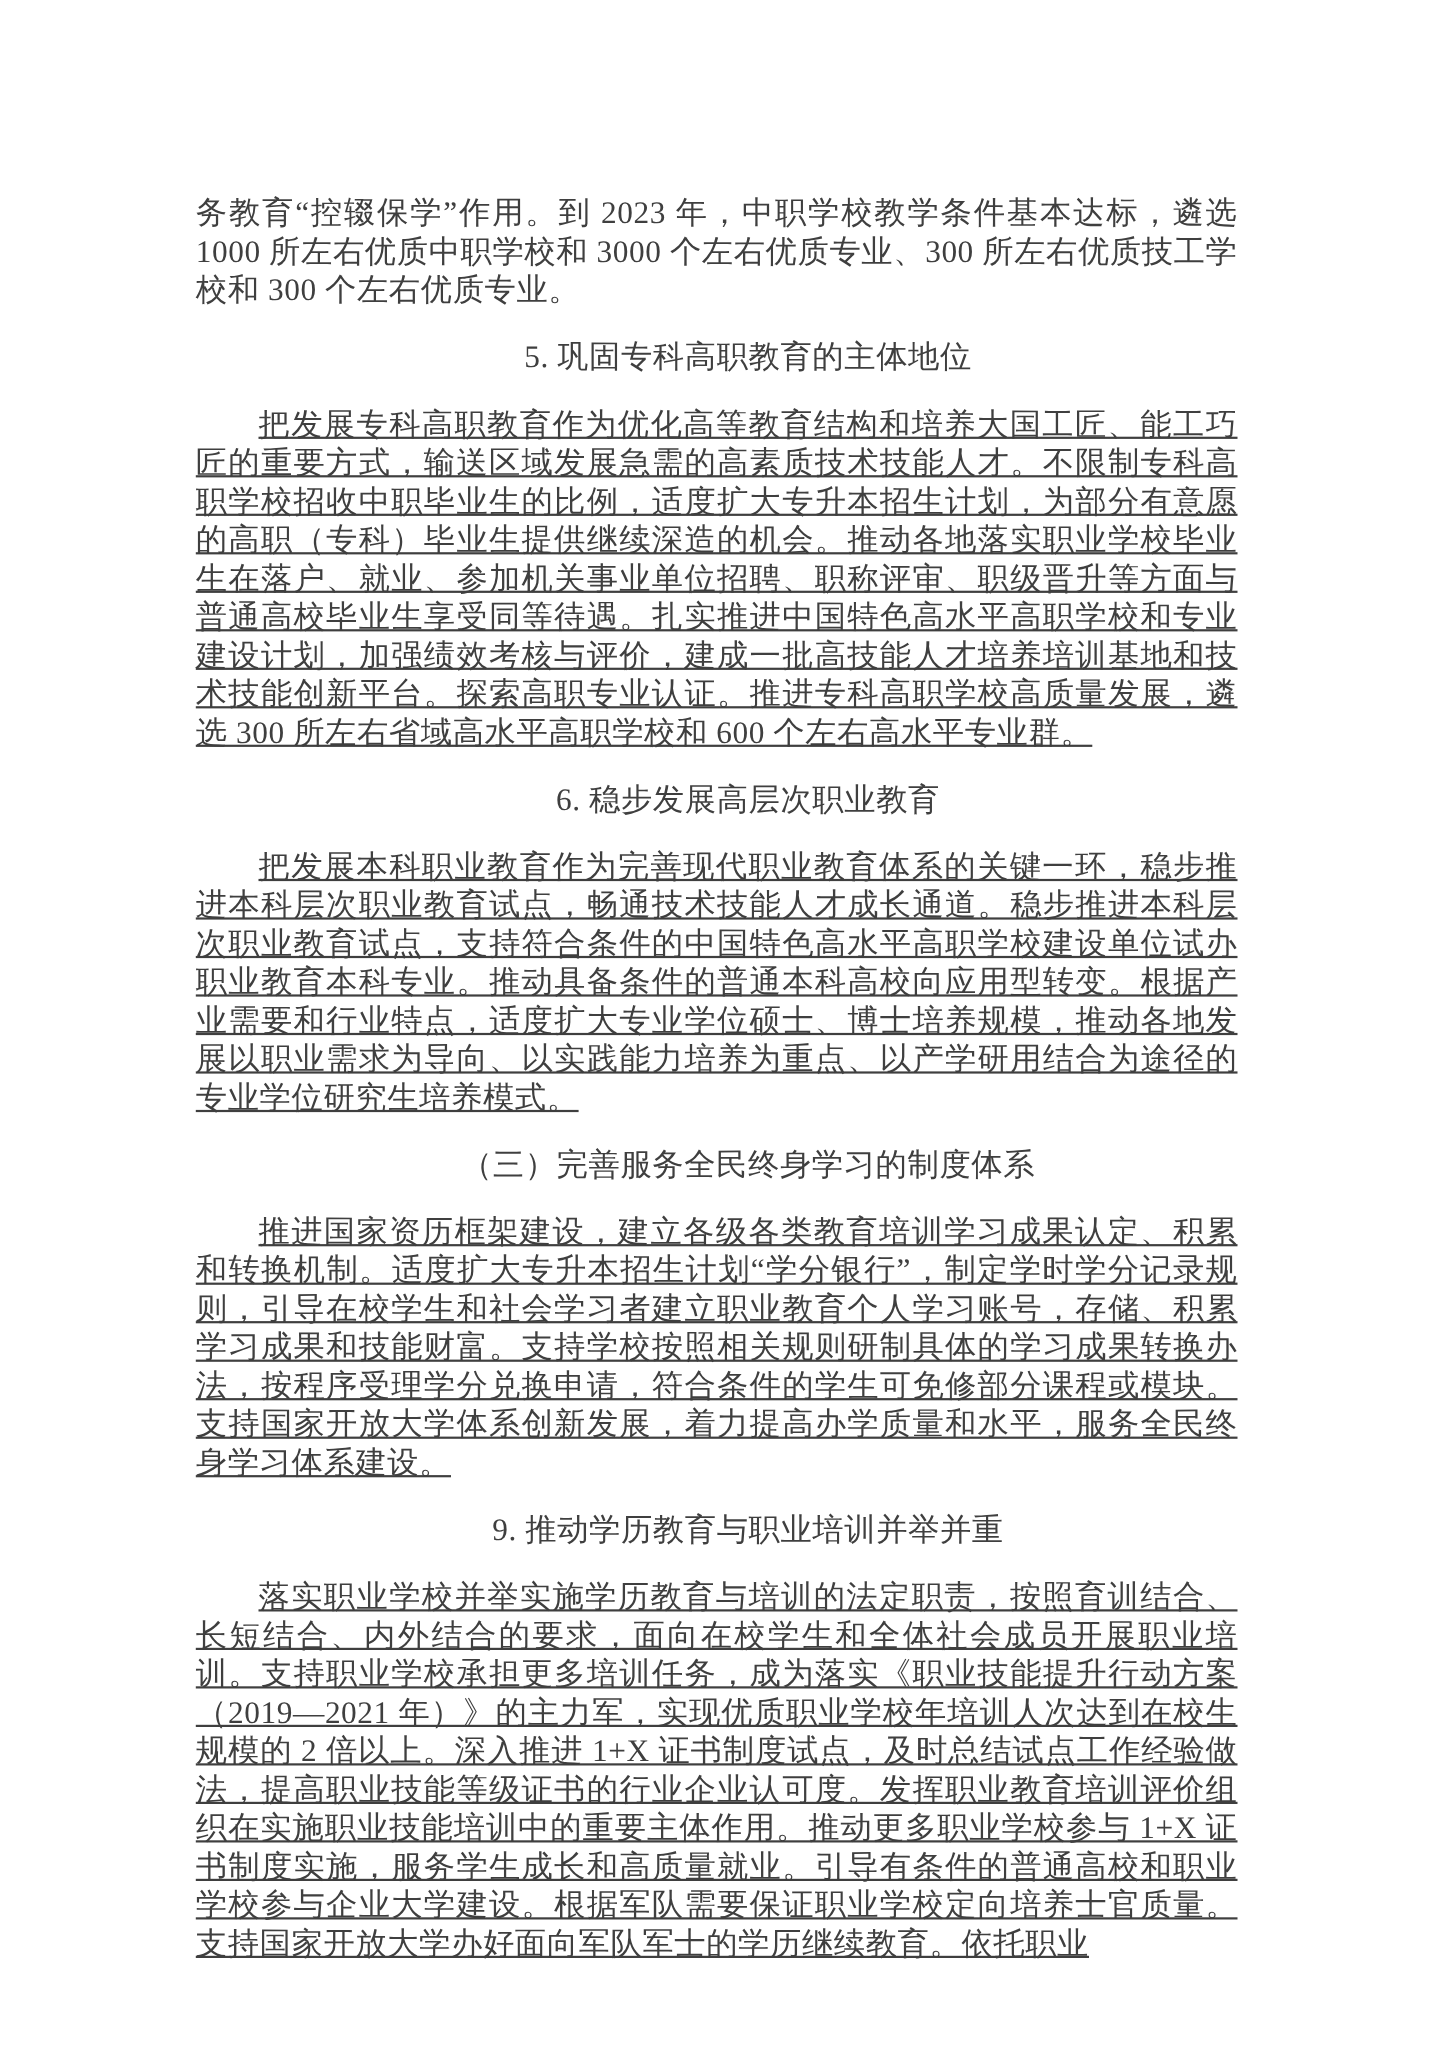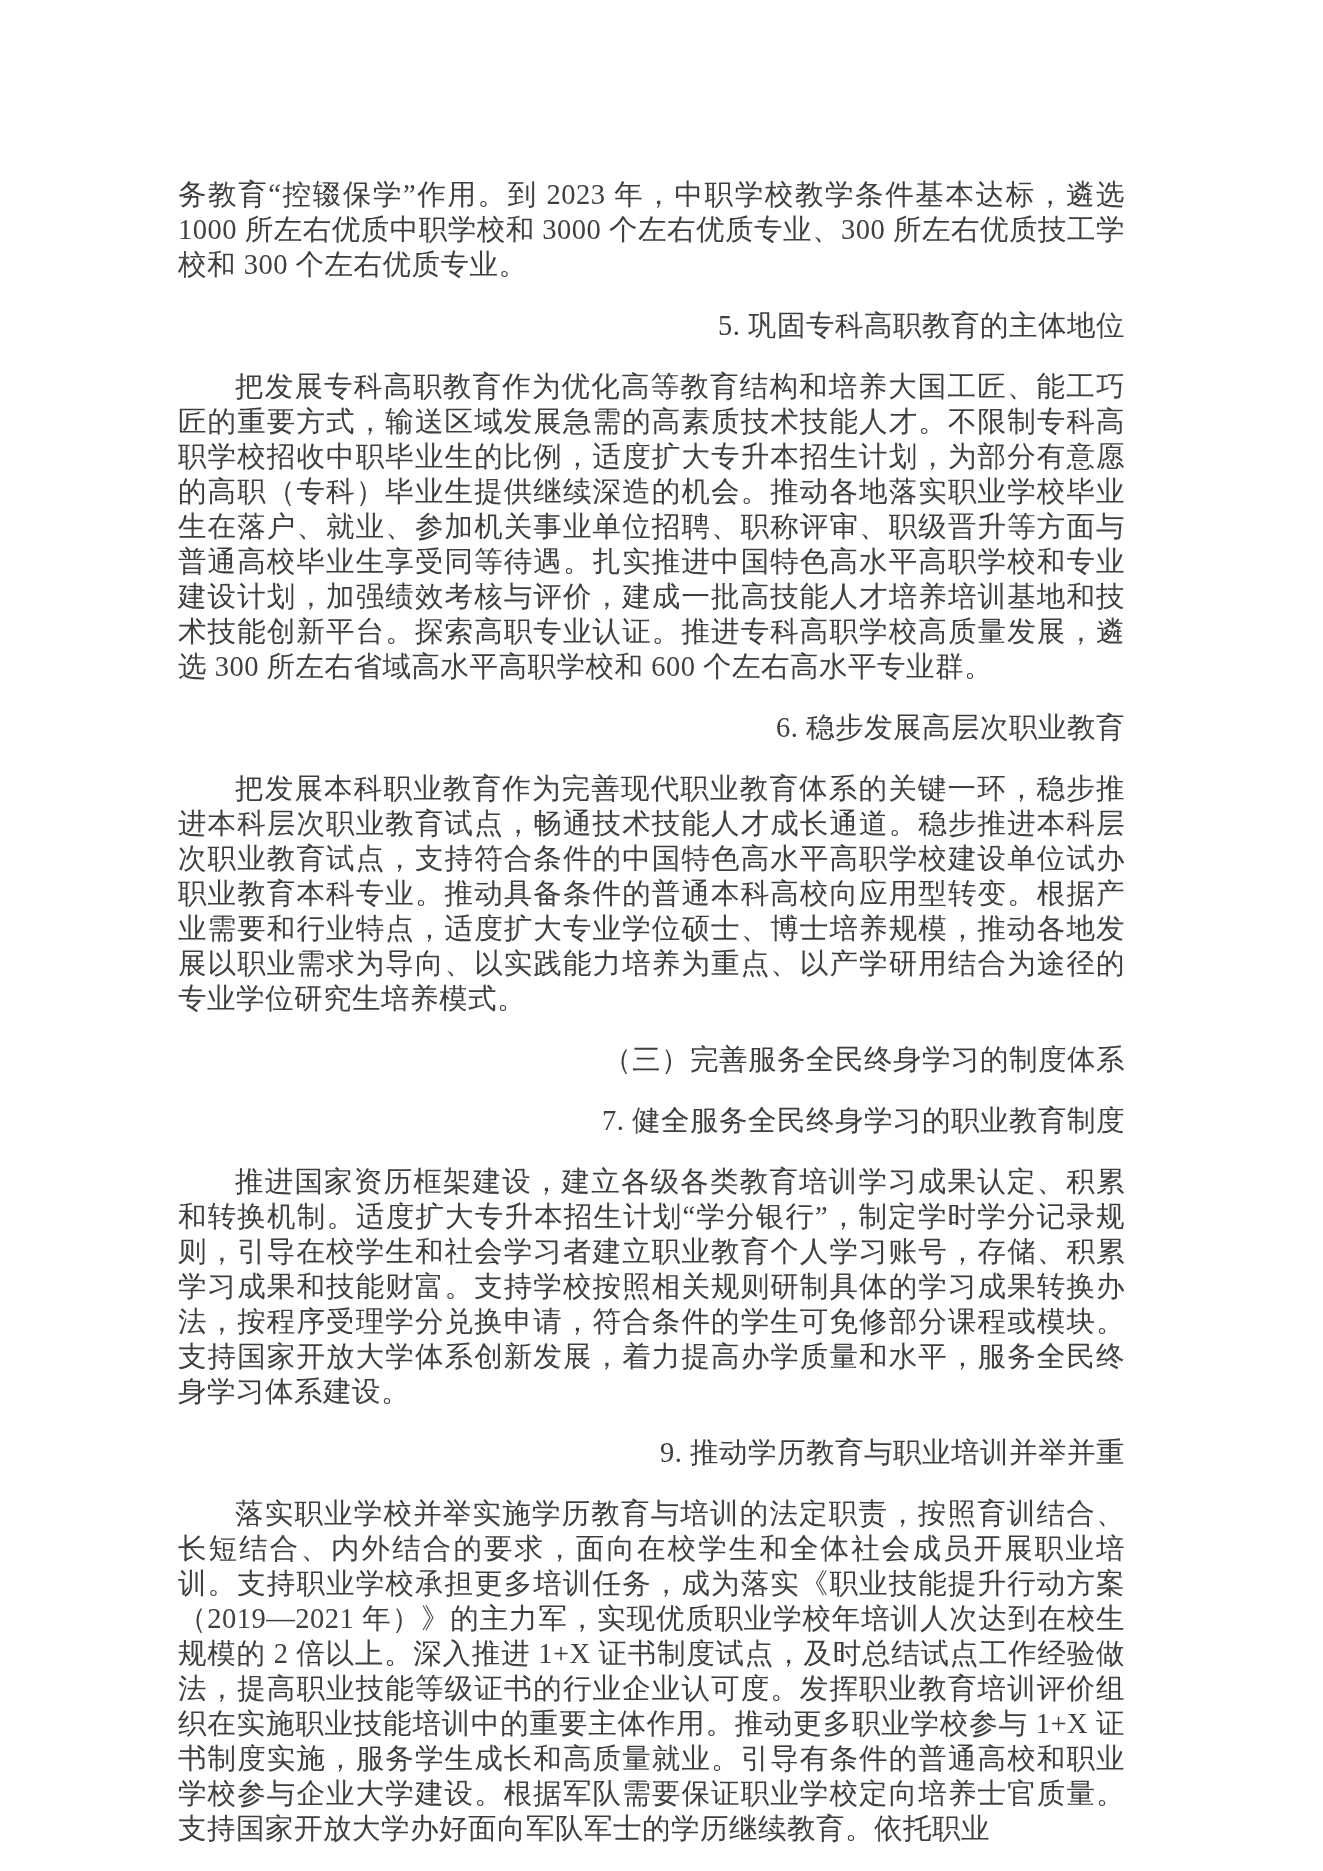--- a/index.html
+++ b/index.html
@@ -31,40 +31,40 @@
     color: #3f3f3f;
     letter-spacing: 0.5px;
   }
   .text-block p {
     margin: 0;
     padding: 0;
   }
   .text-block p.paragraph {
     text-align: justify;
     text-indent: 2em;
+    text-decoration: underline;
   }
   .text-block p.continuation {
     text-align: justify;
     text-indent: 0;
   }
   .text-block p.heading {
     text-indent: 2em;
     margin: 26px 0;
-    text-align: right;
+    text-align: center;
   }
 </style>
 </head>
 <body style="background: rgb(255, 255, 255);">
 
 <div class="page">
   <div class="text-block" style="color: rgb(63, 63, 63);">
       <p class="continuation">务教育“控辍保学”作用。到 2023 年，中职学校教学条件基本达标，遴选 1000 所左右优质中职学校和 3000 个左右优质专业、300 所左右优质技工学校和 300 个左右优质专业。</p>
       <p class="heading">5. 巩固专科高职教育的主体地位</p>
       <p class="paragraph">把发展专科高职教育作为优化高等教育结构和培养大国工匠、能工巧匠的重要方式，输送区域发展急需的高素质技术技能人才。不限制专科高职学校招收中职毕业生的比例，适度扩大专升本招生计划，为部分有意愿的高职（专科）毕业生提供继续深造的机会。推动各地落实职业学校毕业生在落户、就业、参加机关事业单位招聘、职称评审、职级晋升等方面与普通高校毕业生享受同等待遇。扎实推进中国特色高水平高职学校和专业建设计划，加强绩效考核与评价，建成一批高技能人才培养培训基地和技术技能创新平台。探索高职专业认证。推进专科高职学校高质量发展，遴选 300 所左右省域高水平高职学校和 600 个左右高水平专业群。</p>
       <p class="heading">6. 稳步发展高层次职业教育</p>
       <p class="paragraph">把发展本科职业教育作为完善现代职业教育体系的关键一环，稳步推进本科层次职业教育试点，畅通技术技能人才成长通道。稳步推进本科层次职业教育试点，支持符合条件的中国特色高水平高职学校建设单位试办职业教育本科专业。推动具备条件的普通本科高校向应用型转变。根据产业需要和行业特点，适度扩大专业学位硕士、博士培养规模，推动各地发展以职业需求为导向、以实践能力培养为重点、以产学研用结合为途径的专业学位研究生培养模式。</p>
       <p class="heading">（三）完善服务全民终身学习的制度体系</p>
-      <p class="heading">7. 健全服务全民终身学习的职业教育制度</p>
       <p class="paragraph">推进国家资历框架建设，建立各级各类教育培训学习成果认定、积累和转换机制。适度扩大专升本招生计划“学分银行”，制定学时学分记录规则，引导在校学生和社会学习者建立职业教育个人学习账号，存储、积累学习成果和技能财富。支持学校按照相关规则研制具体的学习成果转换办法，按程序受理学分兑换申请，符合条件的学生可免修部分课程或模块。支持国家开放大学体系创新发展，着力提高办学质量和水平，服务全民终身学习体系建设。</p>
       <p class="heading">9. 推动学历教育与职业培训并举并重</p>
       <p class="paragraph">落实职业学校并举实施学历教育与培训的法定职责，按照育训结合、长短结合、内外结合的要求，面向在校学生和全体社会成员开展职业培训。支持职业学校承担更多培训任务，成为落实《职业技能提升行动方案（2019—2021 年）》的主力军，实现优质职业学校年培训人次达到在校生规模的 2 倍以上。深入推进 1+X 证书制度试点，及时总结试点工作经验做法，提高职业技能等级证书的行业企业认可度。发挥职业教育培训评价组织在实施职业技能培训中的重要主体作用。推动更多职业学校参与 1+X 证书制度实施，服务学生成长和高质量就业。引导有条件的普通高校和职业学校参与企业大学建设。根据军队需要保证职业学校定向培养士官质量。支持国家开放大学办好面向军队军士的学历继续教育。依托职业</p>
     </div>
 </div>
 
 </body></html>

